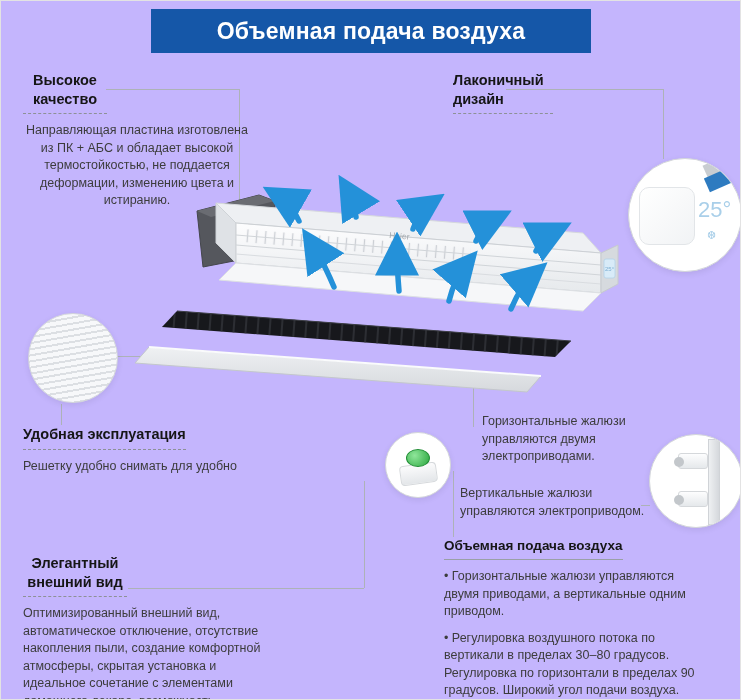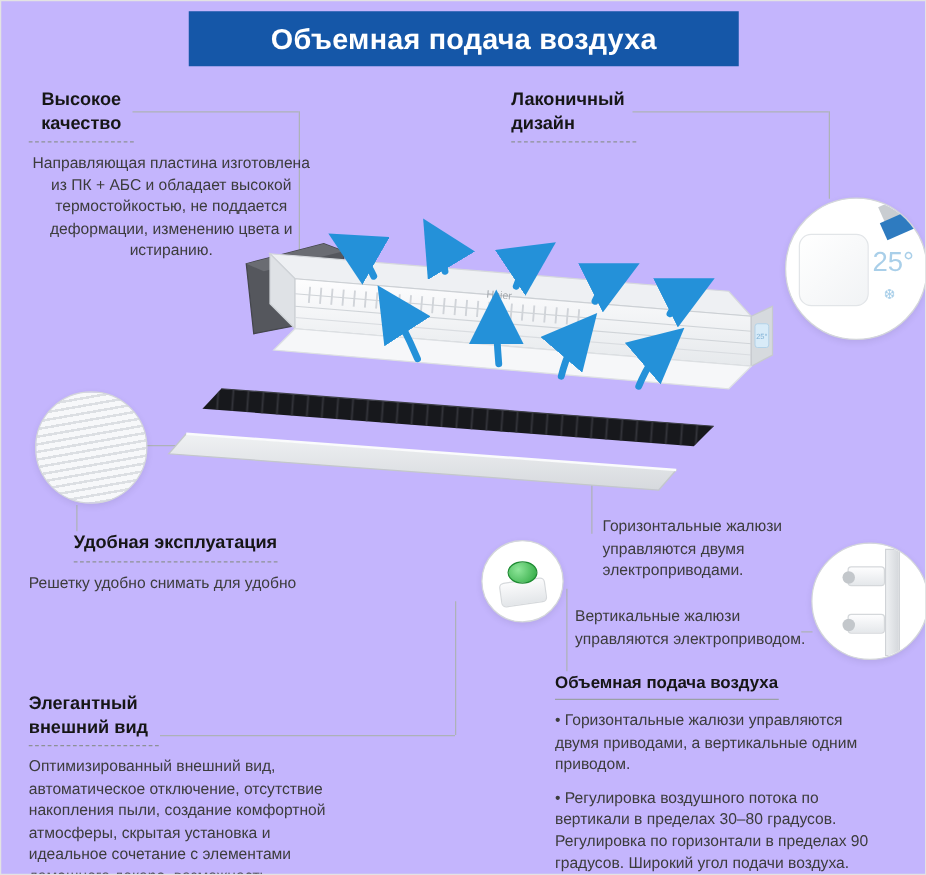--- a/index.html
+++ b/index.html
@@ -13,25 +13,25 @@
             text-align:center; line-height:44px; letter-spacing:.2px; }
 
   .sec { position:absolute; }
   .sec h3 { font-size:14.5px; font-weight:bold; color:#161616; line-height:1.28;
             padding-bottom:5px; border-bottom:1px dashed #8d9196; }
   .sec .body { margin-top:8px; font-size:12.5px; color:#3c3c3c; line-height:1.4; }
 
   .sec--hq { left:22px; top:70px;  width:228px;text-align:center; }
   .sec--hq h3 { width:84px; }
   .sec--ld { left:408px; top:70px; width:238px; }
-  .sec--ld h3 { width:100px; }
+  .sec--ld h3 { width:100px;margin-left:44px; }
   .sec--eu { left:22px; top:424px; width:240px; }
-  .sec--eu h3 { width:fit-content;margin-left:36px; }
+  .sec--eu h3 { width:fit-content; }
   .sec--el { left:22px; top:553px; width:252px; }
-  .sec--el h3 { width:104px; }
+  .sec--el h3 { width:104px;text-align:center; }
   .sec--as { left:443px; top:536px; width:252px; }
   .sec--as h3 { width:fit-content; font-size:13.5px; border-bottom:1px solid #9aa0a6; }
   .sec--as .body p + p { margin-top:9px; }
 
   .note { position:absolute; font-size:12.5px; color:#3c3c3c; line-height:1.4; }
   .note--hl { left:481px; top:412px; width:168px; }
   .note--vl { left:459px; top:484px; width:196px; }
 
   .lline { position:absolute; background:#adb2b7; }
 

